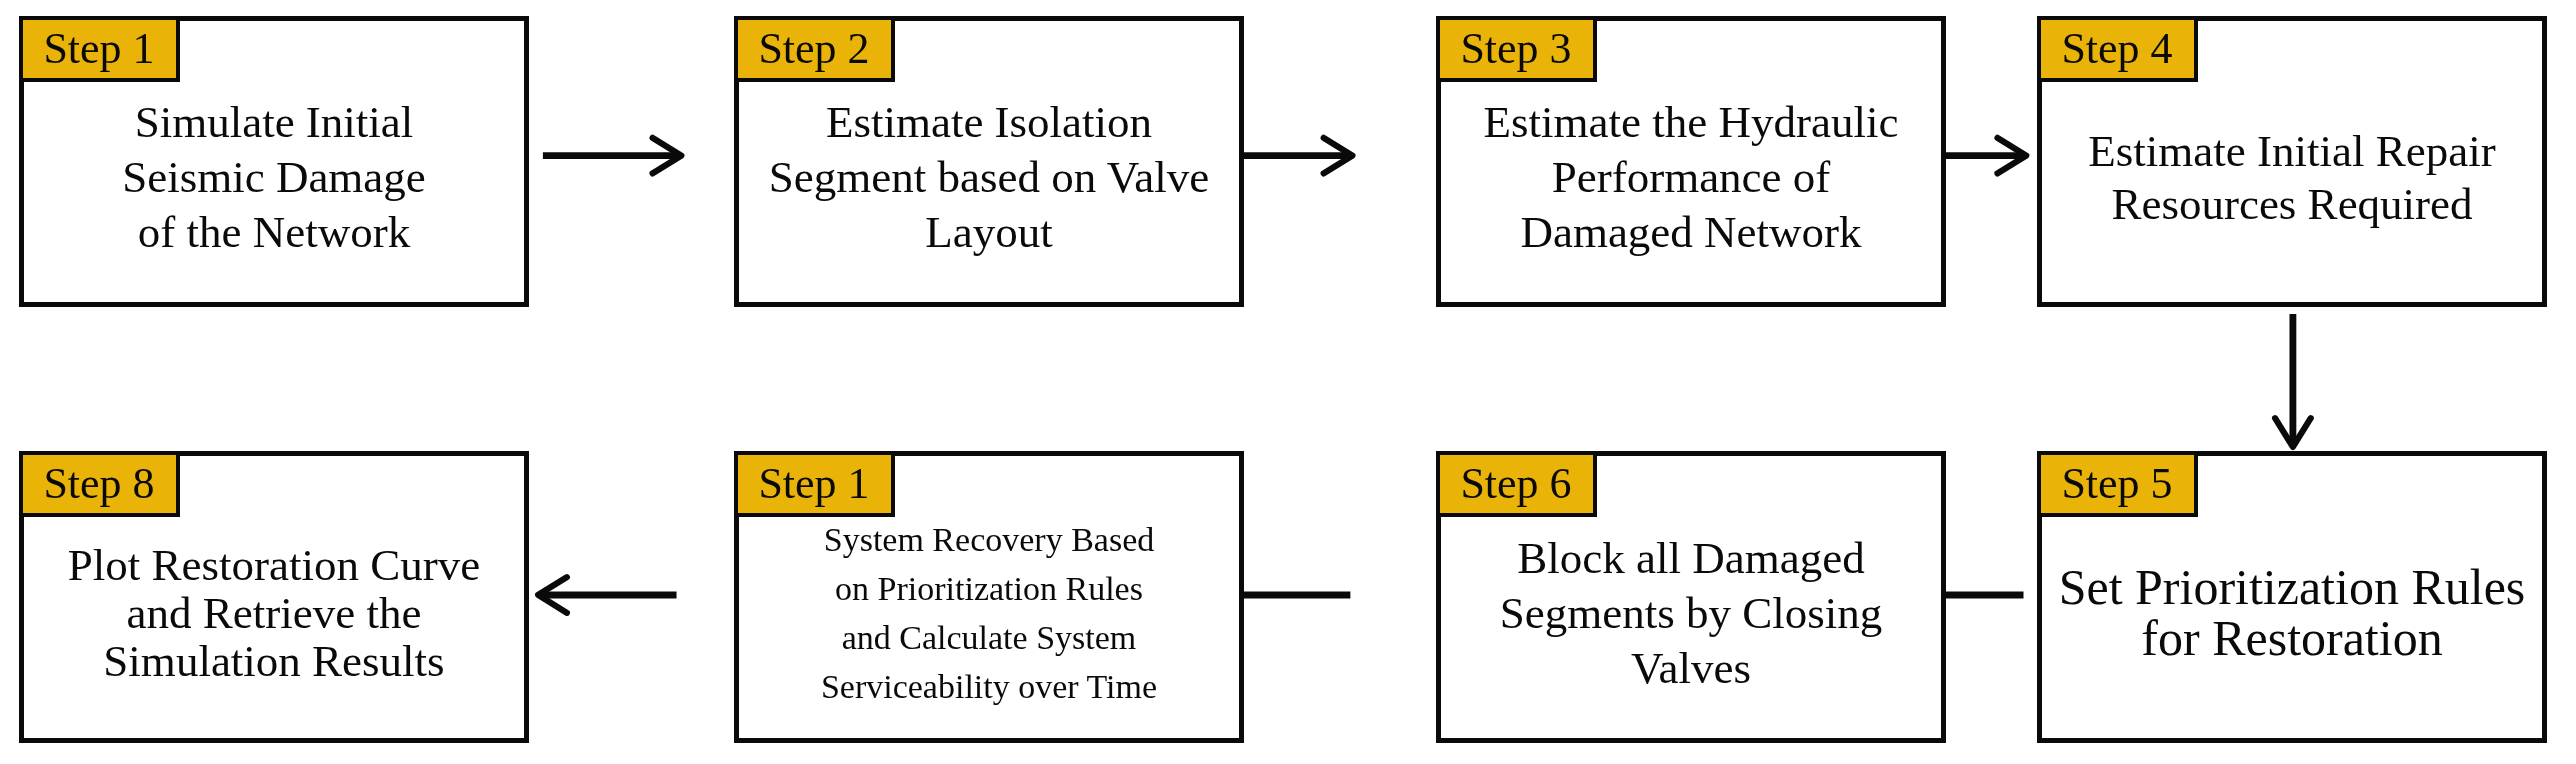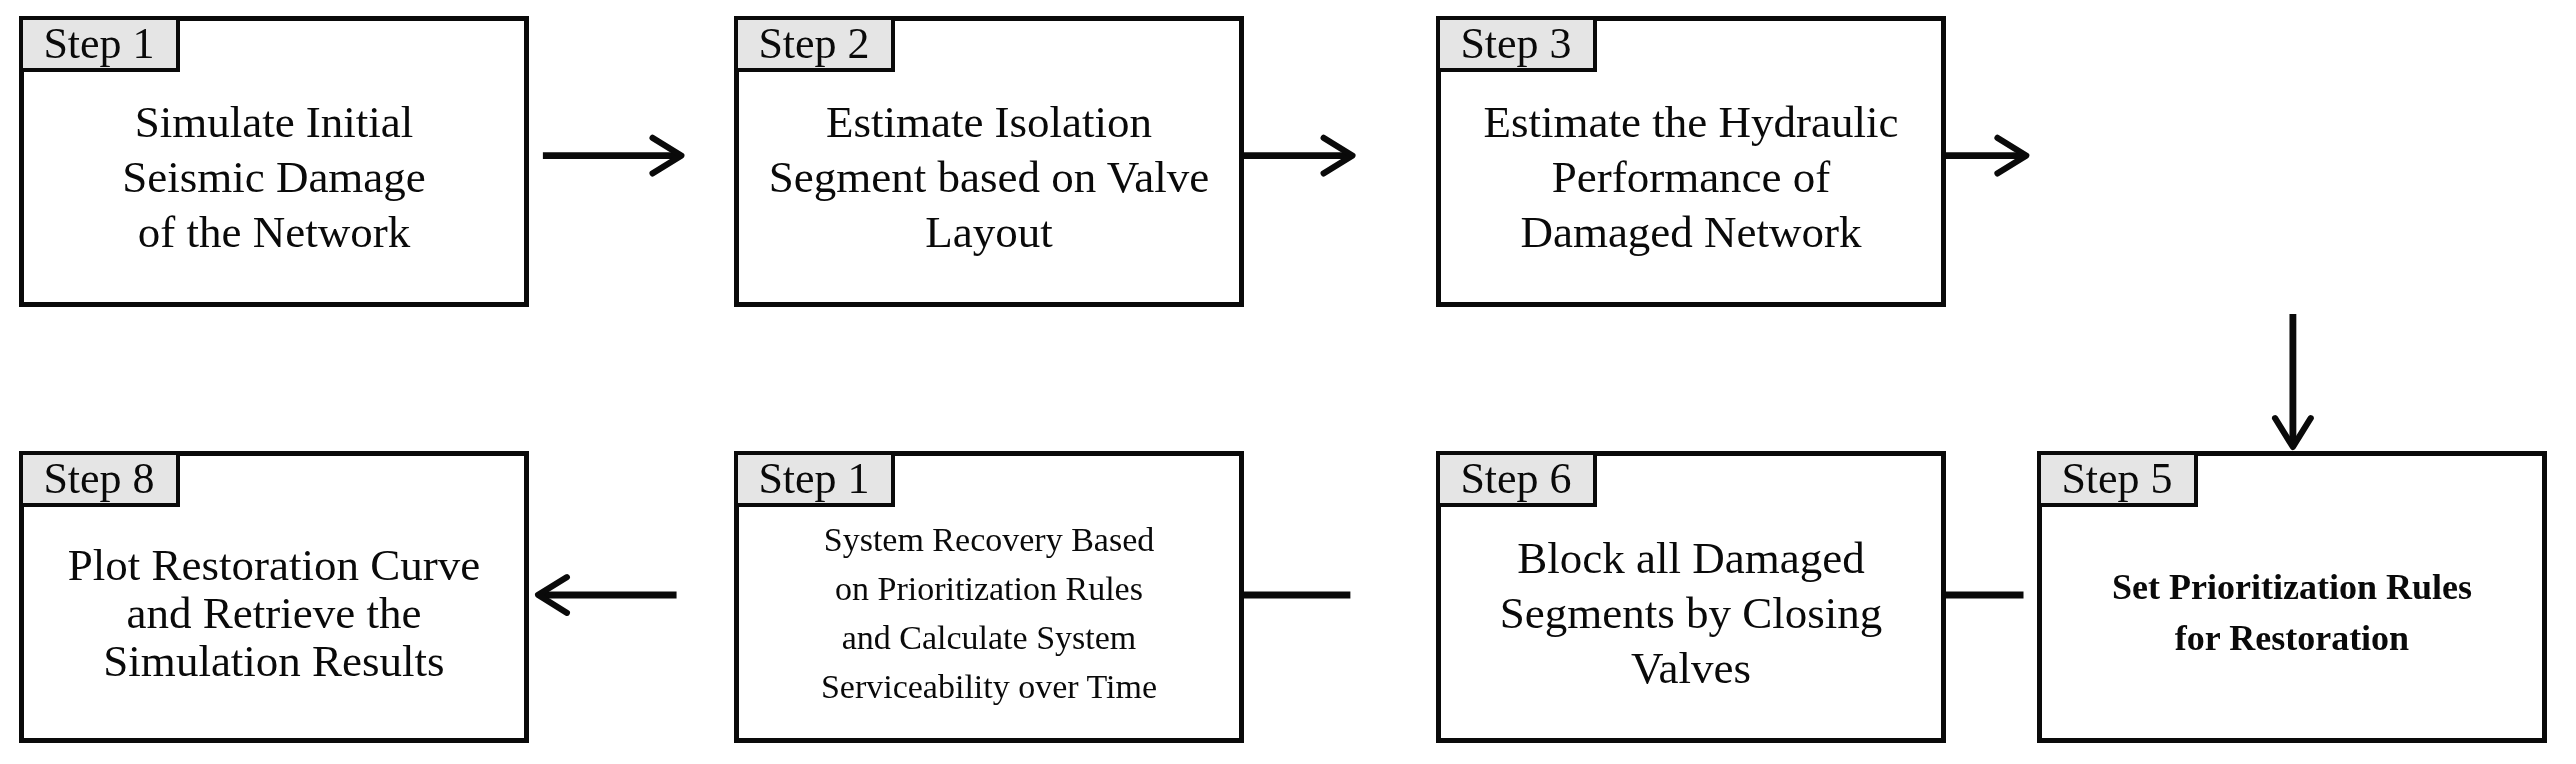--- a/index.html
+++ b/index.html
@@ -31,23 +31,23 @@
   .row2 { top: 451px; height: 292px; }
   .col1 { left: 19px; }
   .col2 { left: 690px; margin-left: 44px; }
   .col3 { left: 1436px; padding-left: 20px; }
   .col4 { left: 2037px; }
   .tab {
     position: absolute;
     top: -5.5px;
     left: -5.5px;
     width: 161px;
-    height: 56px;
+    height: 66px;
     border: 4.8px solid #0a0a0a;
-    background: #e5e5e5;
+    background: #eab308;
     box-sizing: border-box;
     display: flex;
     align-items: center;
     justify-content: center;
     font-size: 44px;
     white-space: nowrap;
   }
   .body {
     position: absolute;
     top: 63px;
@@ -55,21 +55,21 @@
     left: 5.5px;
     right: 5.5px;
     display: flex;
     align-items: center;
     justify-content: center;
     text-align: center;
     font-size: 45px;
     line-height: 55px;
   }
   .box4 .body { line-height: 53px; }
-  .box5 .body { font-size: 36px; line-height: 51px; font-weight: bold; }
+  .box5 .body { font-size: 50px; line-height: 51px; }
   .box7 .body { font-size: 34px; line-height: 49px; }
   .box8 .body { line-height: 48px; }
   .arrow-shaft { stroke: #0a0a0a; stroke-width: 10; fill: none; }
   .arrow-head  { stroke: #0a0a0a; stroke-width: 9;  fill: none; stroke-linecap: round; stroke-linejoin: round; }
 </style>
 </head>
 <body>
 
 <div class="canvas">
 
@@ -124,20 +124,28 @@
 
   <div class="step-box row1 col3 box3">
     <div class="tab">
       <span>Step 3</span>
     </div>
     <div class="body">
         <span>Estimate the Hydraulic<br>Performance of<br>Damaged Network</span>
       </div>
   </div>
 
+  <div class="step-box row1 col4 box4">
+    <div class="tab">
+      <span>Step 4</span>
+    </div>
+    <div class="body">
+        <span>Estimate Initial Repair<br>Resources Required</span>
+      </div>
+  </div>
 
   <div class="step-box row2 col4 box5">
     <div class="tab">
       <span>Step 5</span>
     </div>
     <div class="body">
         <span>Set Prioritization Rules<br>for Restoration</span>
       </div>
   </div>
 

